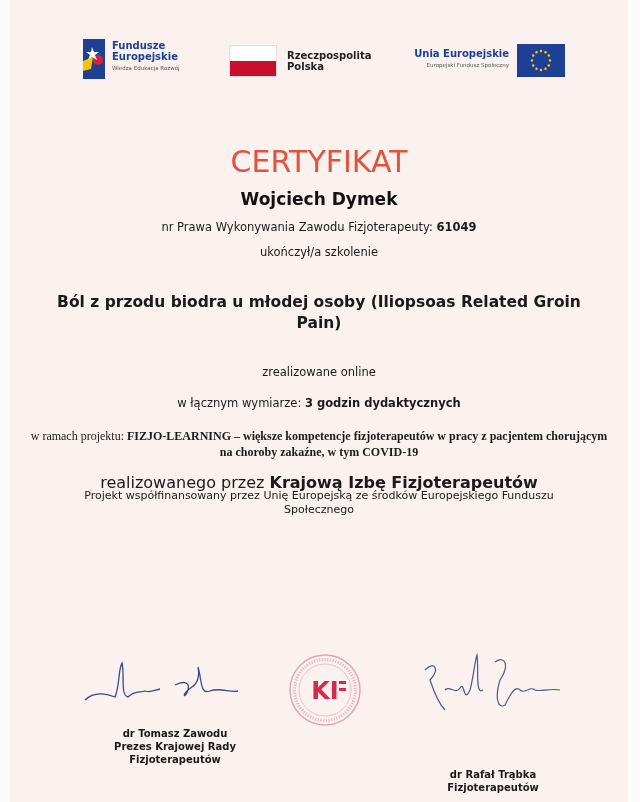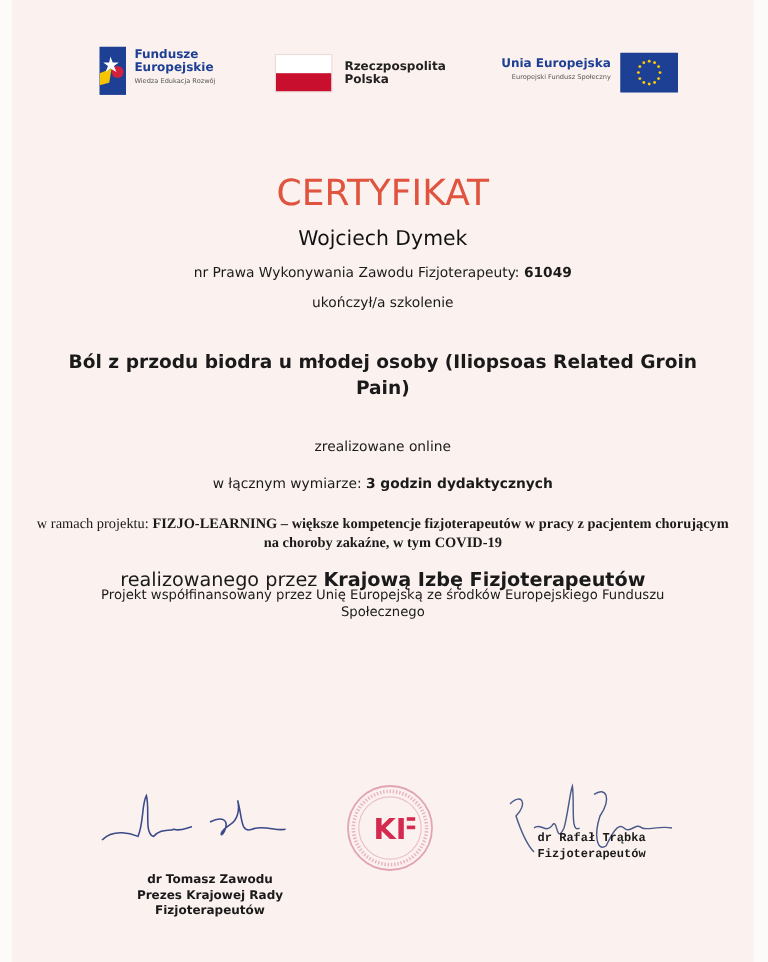--- a/index.html
+++ b/index.html
@@ -30,35 +30,35 @@
     .pl-text { position: absolute; left: 58px; top: 5px; font-size: 10px; font-weight: bold; color: #222; line-height: 11px; }
 
     .eu-logo { left: 395px; top: 44px; width: 160px; height: 34px; }
     .eu-text1 { position: absolute; right: 56px; top: 4px; font-size: 10px; font-weight: bold; color: #1d3f94; white-space: nowrap; }
     .eu-text2 { position: absolute; right: 56px; top: 18px; font-size: 5.5px; color: #555; white-space: nowrap; }
     .eu-flag { position: absolute; right: 0; top: 0; width: 48px; height: 33px; background: #1d3f94; }
 
     .funding { top: 92px; font-size: 9px; color: #222; font-family: "Liberation Sans", sans-serif; }
 
     .title { top: 144px; font-size: 30px; color: #e0533f; letter-spacing: 0px; }
-    .name { top: 189px; font-size: 17px; font-weight: normal; color: #111; }
+    .name { top: 189px; font-size: 17px; font-weight: bold; color: #111; }
     .license { top: 220px; font-size: 11.5px; }
     .license b { font-weight: bold; }
     .completed { top: 245px; font-size: 11.5px; }
 
     .course { top: 292px; font-size: 15.5px; font-weight: bold; line-height: 21px; left: 40px; width: 538px; }
     .online { top: 365px; font-size: 11.5px; }
     .hours { top: 396px; font-size: 11.5px; }
     .project { top: 428px; font-size: 12px; line-height: 16px; left: 20px; width: 578px; }
     .realized { top: 473px; font-size: 16px; }
     .cofinanced { top: 489px; font-size: 11px; line-height: 14px; left: 50px; width: 518px; }
 
     .sig { font-size: 10px; font-weight: bold; line-height: 13px; text-align: center; width: 200px; }
     .sig-left { left: 65px; top: 727px; }
-    .sig-right { left: 383px; top: 693px; font-family: Liberation Mono, monospace; }
+    .sig-right { left: 383px; top: 768px; }
     .sig-svg-left { left: 70px; top: 655px; }
     .sig-svg-right { left: 405px; top: 650px; }
 
     .seal { left: 278px; top: 653px; width: 74px; height: 74px; }
   </style>
 </head>
 <body>
 
 <div class="page">
 
@@ -83,21 +83,21 @@
       <div class="w"></div>
         <div class="r"></div>
     </div>
     <div class="pl-text">
       <div>Rzeczpospolita</div>
       <div>Polska</div>
     </div>
   </div>
 
   <div class="abs eu-logo">
-    <div class="eu-text1">Unia Europejska</div>
+    <div class="eu-text1">Unia Europejskie</div>
     <div class="eu-text2">Europejski Fundusz Społeczny</div>
     <div class="eu-flag">
       <svg width="48" height="33" viewBox="0 0 48 33">
         <rect width="48" height="33" fill="#1d3f94"></rect>
         <g fill="#ffcc00">
           <circle cx="24" cy="7" r="1.2"></circle>
             <circle cx="28.5" cy="8.2" r="1.2"></circle>
             <circle cx="31.8" cy="11.5" r="1.2"></circle>
           <circle cx="33" cy="16.5" r="1.2"></circle>
             <circle cx="31.8" cy="21.5" r="1.2"></circle>

